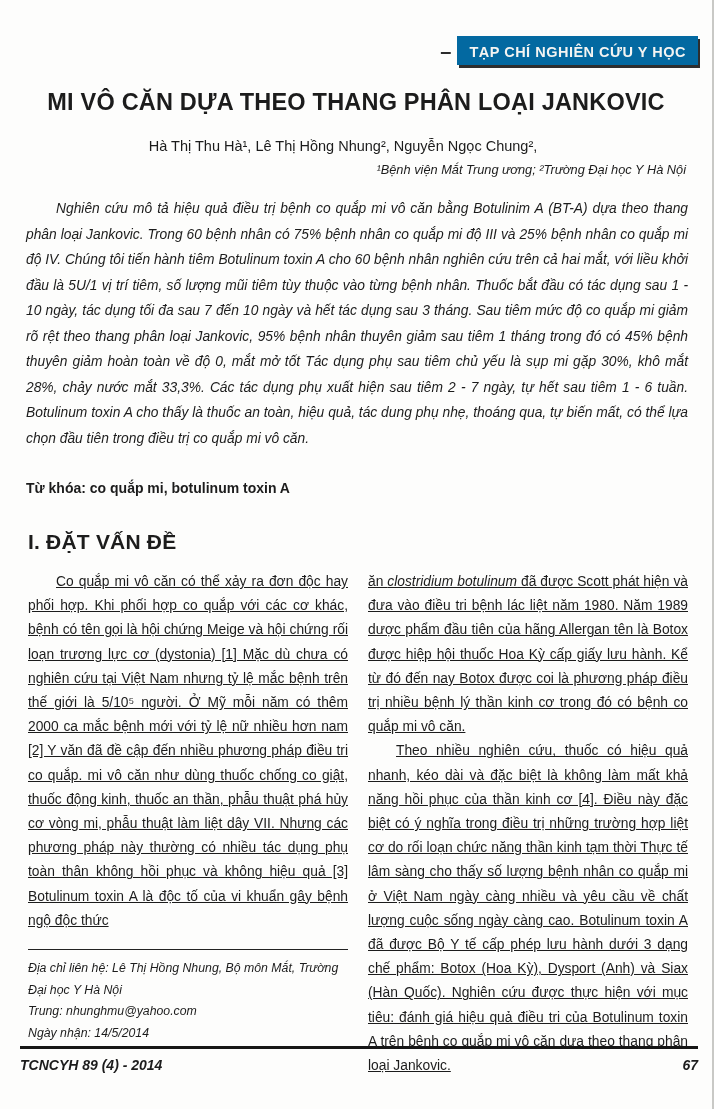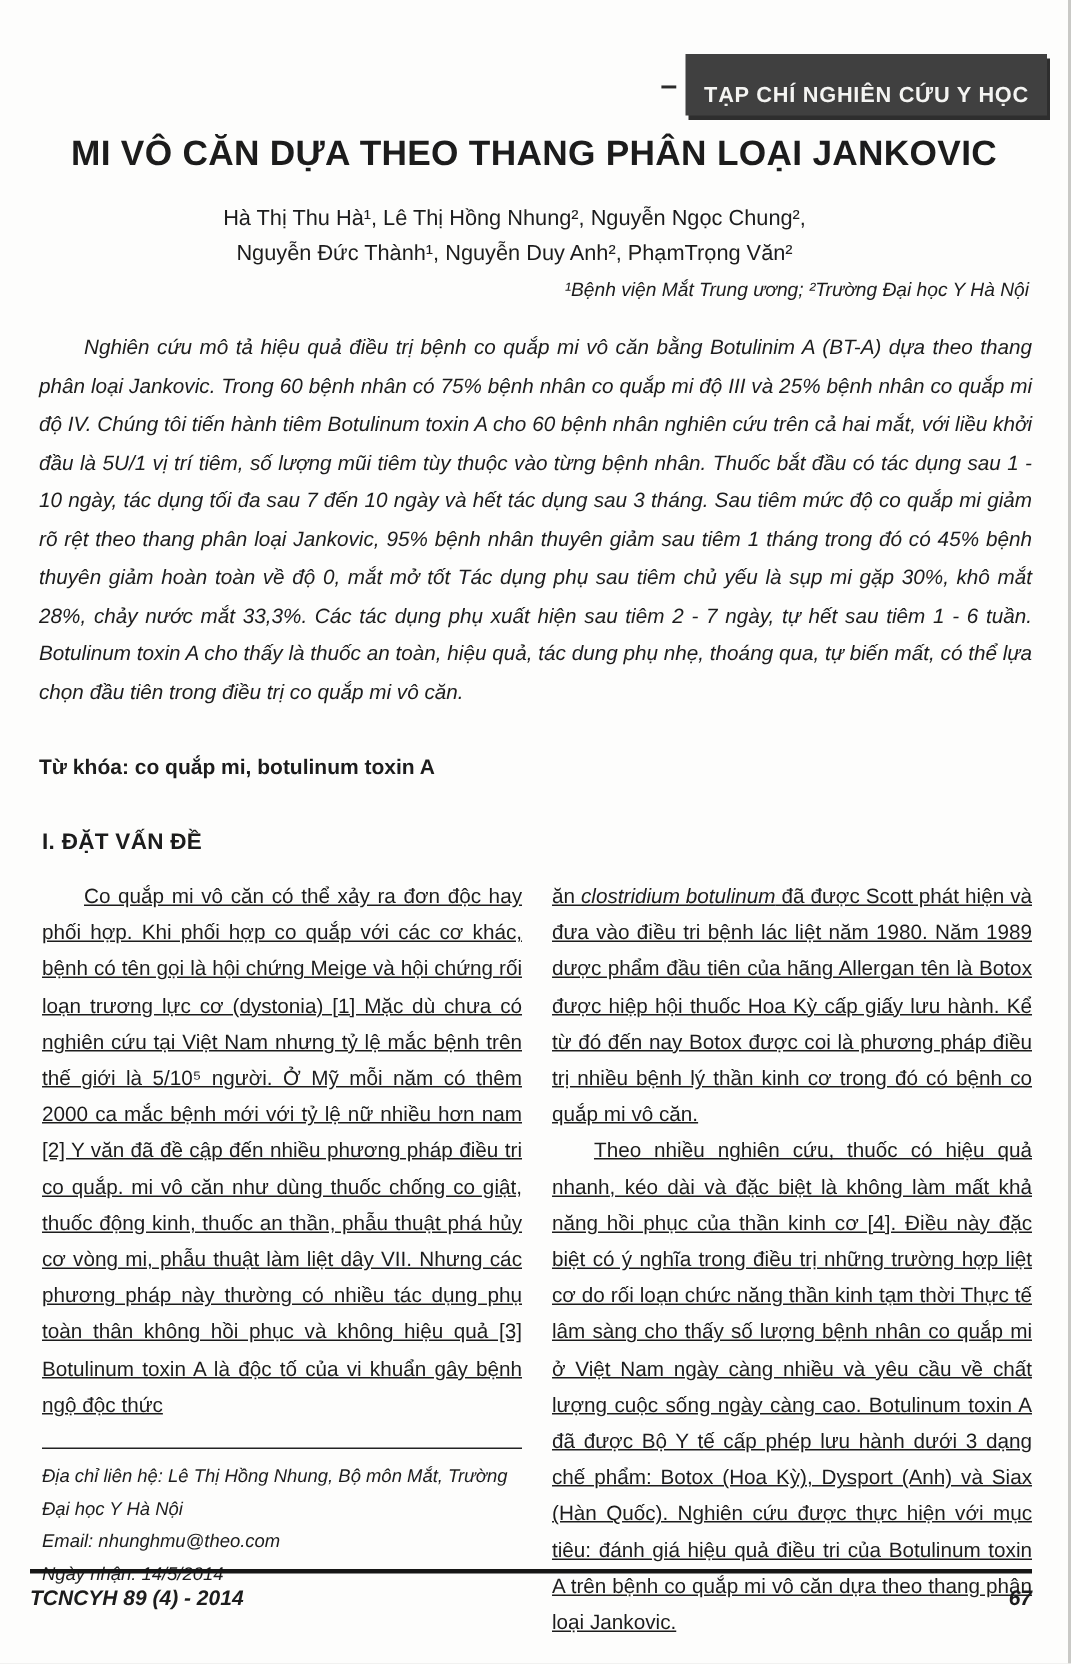--- a/index.html
+++ b/index.html
@@ -15,26 +15,26 @@
   }
   
   .banner-row{
     position:absolute;top:36px;right:14px;
     display:flex;align-items:center;gap:6px;
   }
   .banner-dash{
     font-weight:bold;font-size:20px;color:#2b2b2b;line-height:1;
   }
   .journal-banner{
-    background:#404040;
+    background:#0369a1;
     color:#f4f4f2;
     font-weight:bold;
     font-size:14.5px;
     letter-spacing:.5px;
-    padding:20px 12px 5px 12px;
+    padding:8px 12px 5px 12px;
     box-shadow:2px 3px 0 #2e2e2e;
     white-space:nowrap;
   }
   
   .title{
     margin:84px 18px 0 18px;
     text-align:center;
     font-weight:bold;
     font-size:23.5px;
     line-height:37px;
@@ -67,21 +67,21 @@
   }
   .keywords{
     margin:29px 24px 0 26px;
     font-weight:bold;
     font-size:14px;
   }
   
   .section-heading{
     margin:34px 0 0 28px;
     font-weight:bold;
-    font-size:15px;
+    font-size:21px;
     letter-spacing:.2px;
   }
   
   .columns{
     display:flex;
     gap:20px;
     margin:16px 24px 0 28px;
   }
   .col{
     width:321px;
@@ -100,21 +100,21 @@
     padding-top:8px;
     font-style:italic;
     font-size:12.3px;
     line-height:21.5px;
     text-align:left;
   }
   .footnote div{margin:0;}
   
   .footer{
     position:absolute;
-    left:20px;right:24px;top:1046px;
+    left:20px;right:14px;top:1046px;
     border-top:3px solid #161616;
     padding-top:8px;
     display:flex;
     justify-content:space-between;
     align-items:baseline;
   }
   .footer-journal{
     font-style:italic;
     font-weight:bold;
     font-size:14px;
@@ -134,36 +134,35 @@
     <span class="banner-dash">–</span>
     <span class="journal-banner">TẠP CHÍ NGHIÊN CỨU Y HỌC</span>
   </div>
 
   <div class="title">
     <div>MI VÔ CĂN DỰA THEO THANG PHÂN LOẠI JANKOVIC</div>
   </div>
 
   <div class="authors">
     <div>Hà Thị Thu Hà¹, Lê Thị Hồng Nhung², Nguyễn Ngọc Chung²,</div>
-    <div>Nguyễn Đức Thành¹, Nguyễn Duy Anh², PhạmTrọng Văn²</div>
   </div>
   <div class="affiliations">¹Bệnh viện Mắt Trung ương; ²Trường Đại học Y Hà Nội</div>
 
   <div class="abstract">Nghiên cứu mô tả hiệu quả điều trị bệnh co quắp mi vô căn bằng Botulinim A (BT-A) dựa theo thang phân loại Jankovic. Trong 60 bệnh nhân có 75% bệnh nhân co quắp mi độ III và 25% bệnh nhân co quắp mi độ IV. Chúng tôi tiến hành tiêm Botulinum toxin A cho 60 bệnh nhân nghiên cứu trên cả hai mắt, với liều khởi đầu là 5U/1 vị trí tiêm, số lượng mũi tiêm tùy thuộc vào từng bệnh nhân. Thuốc bắt đầu có tác dụng sau 1 - 10 ngày, tác dụng tối đa sau 7 đến 10 ngày và hết tác dụng sau 3 tháng. Sau tiêm mức độ co quắp mi giảm rõ rệt theo thang phân loại Jankovic, 95% bệnh nhân thuyên giảm sau tiêm 1 tháng trong đó có 45% bệnh thuyên giảm hoàn toàn về độ 0, mắt mở tốt  Tác dụng phụ sau tiêm chủ yếu là sụp mi gặp 30%, khô mắt 28%, chảy nước mắt 33,3%. Các tác dụng phụ xuất hiện sau tiêm 2 - 7 ngày, tự hết sau tiêm 1 - 6 tuần. Botulinum toxin A cho thấy là thuốc an toàn, hiệu quả, tác dung phụ nhẹ, thoáng qua, tự biến mất, có thể lựa chọn đầu tiên trong điều trị co quắp mi vô căn.</div>
 
   <div class="keywords">Từ khóa: co quắp mi, botulinum toxin A</div>
 
   <div class="section-heading">I. ĐẶT VẤN ĐỀ</div>
 
   <div class="columns">
     <div class="col">
       <p class="indent">Co quắp mi vô căn có thể xảy ra đơn độc hay phối hợp. Khi phối hợp co quắp với các cơ khác, bệnh có tên gọi là hội chứng Meige và hội chứng rối loạn trương lực cơ (dystonia) [1]  Mặc dù chưa có nghiên cứu tại Việt Nam nhưng tỷ lệ mắc bệnh trên thế giới là 5/10⁵ người. Ở Mỹ mỗi năm có thêm 2000 ca mắc bệnh mới với tỷ lệ nữ nhiều hơn nam [2]  Y văn đã đề cập đến nhiều phương pháp điều tri co quắp. mi vô căn như dùng thuốc chống co giật, thuốc động kinh, thuốc an thần, phẫu thuật phá hủy cơ vòng mi, phẫu thuật làm liệt dây VII. Nhưng các phương pháp này thường có nhiều tác dụng phụ toàn thân không hồi phục và không hiệu quả [3]  Botulinum toxin A là độc tố của vi khuẩn gây bệnh ngộ độc thức</p>
       <div class="footnote">
         <div>Địa chỉ liên hệ: Lê Thị Hồng Nhung, Bộ môn Mắt, Trường Đại học Y Hà Nội</div>
-        <div>Email: nhunghmu@theo.com</div>
+        <div>Trung: nhunghmu@yahoo.com</div>
         <div>Ngày nhận: 14/5/2014</div>
 
       </div>
     </div>
     <div class="col">
       <p><span>ăn </span><span class="italic">clostridium botulinum</span><span> đã được Scott phát hiện và đưa vào điều tri bệnh lác liệt năm 1980. Năm 1989 dược phẩm đầu tiên của hãng Allergan tên là Botox được hiệp hội thuốc Hoa Kỳ cấp giấy lưu hành. Kể từ đó đến nay Botox được coi là phương pháp điều trị nhiều bệnh lý thần kinh cơ trong đó có bệnh co quắp mi vô căn.</span></p>
       <p class="indent">Theo nhiều nghiên cứu, thuốc có hiệu quả nhanh, kéo dài và đặc biệt là không làm mất khả năng hồi phục của thần kinh cơ [4]. Điều này đặc biệt có ý nghĩa trong điều trị những trường hợp liệt cơ do rối loạn chức năng thần kinh tạm thời  Thực tế lâm sàng cho thấy số lượng bệnh nhân co quắp mi ở Việt Nam ngày càng nhiều và yêu cầu về chất lượng cuộc sống ngày càng cao. Botulinum toxin A đã được Bộ Y tế cấp phép lưu hành dưới 3 dạng chế phẩm: Botox (Hoa Kỳ), Dysport (Anh) và Siax (Hàn Quốc). Nghiên cứu được thực hiện với mục tiêu: đánh giá hiệu quả điều tri của Botulinum toxin A trên bệnh co quắp mi vô căn dựa theo thang phân loại Jankovic.</p>
     </div>
   </div>
 

